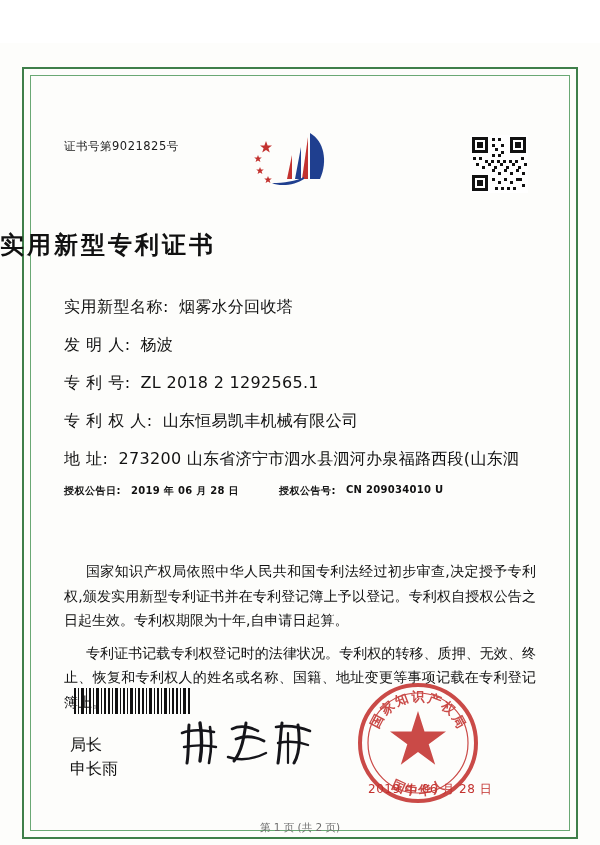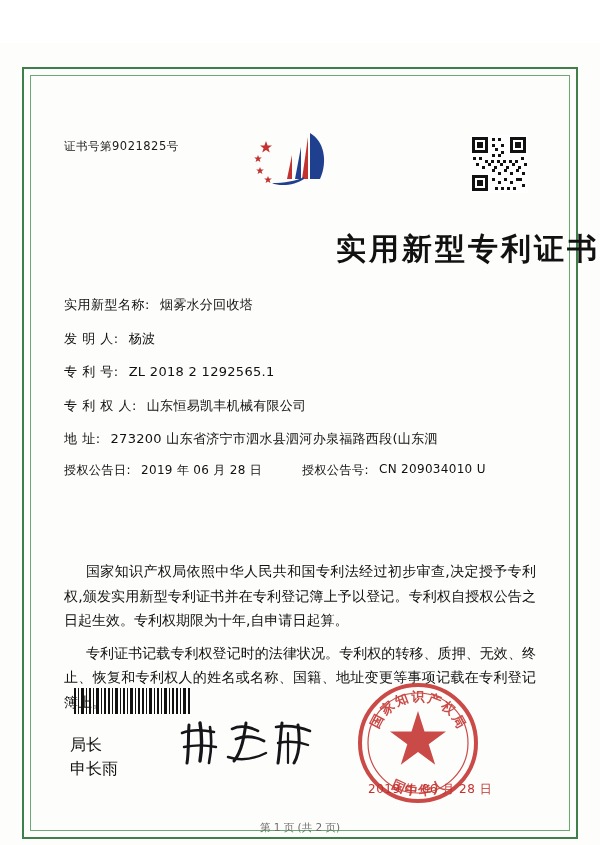--- a/index.html
+++ b/index.html
@@ -79,38 +79,38 @@
     width: 58px;
     height: 58px;
   }
 
   
   .title {
     position: absolute;
     left: 0;
     top: 186px;
     width: 600px;
-    text-align: right;
-    font-size: 30px;
+    text-align: left;
+    font-size: 24px;
     font-weight: bold;
     letter-spacing: 3px;
     color: #111;
     font-family: "DejaVu Serif", serif;
   }
 
   
   .fields {
     position: absolute;
     left: 64px;
     top: 252px;
     width: 470px;
   }
   .frow {
     display: flex;
-    font-size: 13px;
+    font-size: 16px;
     color: #111;
     line-height: 1.5;
     margin-bottom: 14px;
   }
   .flabel {
     flex: 0 0 auto;
     white-space: nowrap;
     letter-spacing: 0.5px;
   }
   .fvalue {
@@ -122,23 +122,24 @@
   .frow-sub {
     font-size: 11.5px;
     color: #111;
     padding-left: 84px;
     margin-top: -8px;
     margin-bottom: 14px;
     letter-spacing: 0.3px;
   }
   .two-col {
     display: flex;
-    font-size: 12px;
+    font-size: 10px;
     color: #111;
     margin-bottom: 14px;
+    font-weight: bold;
   }
   .two-col .seg { display: flex; }
   .two-col .seg.right { margin-left: 40px; }
 
   
   .paras {
     position: absolute;
     left: 64px;
     top: 516px;
     width: 472px;

